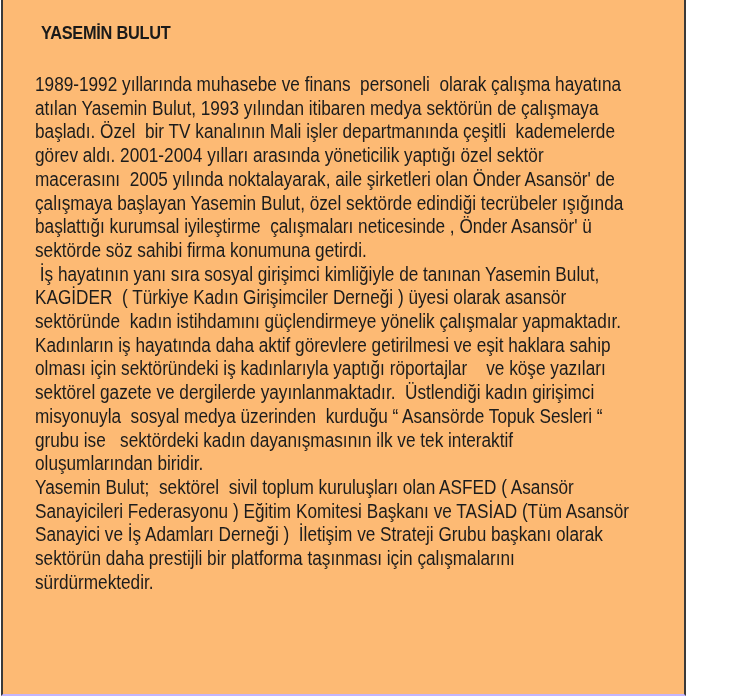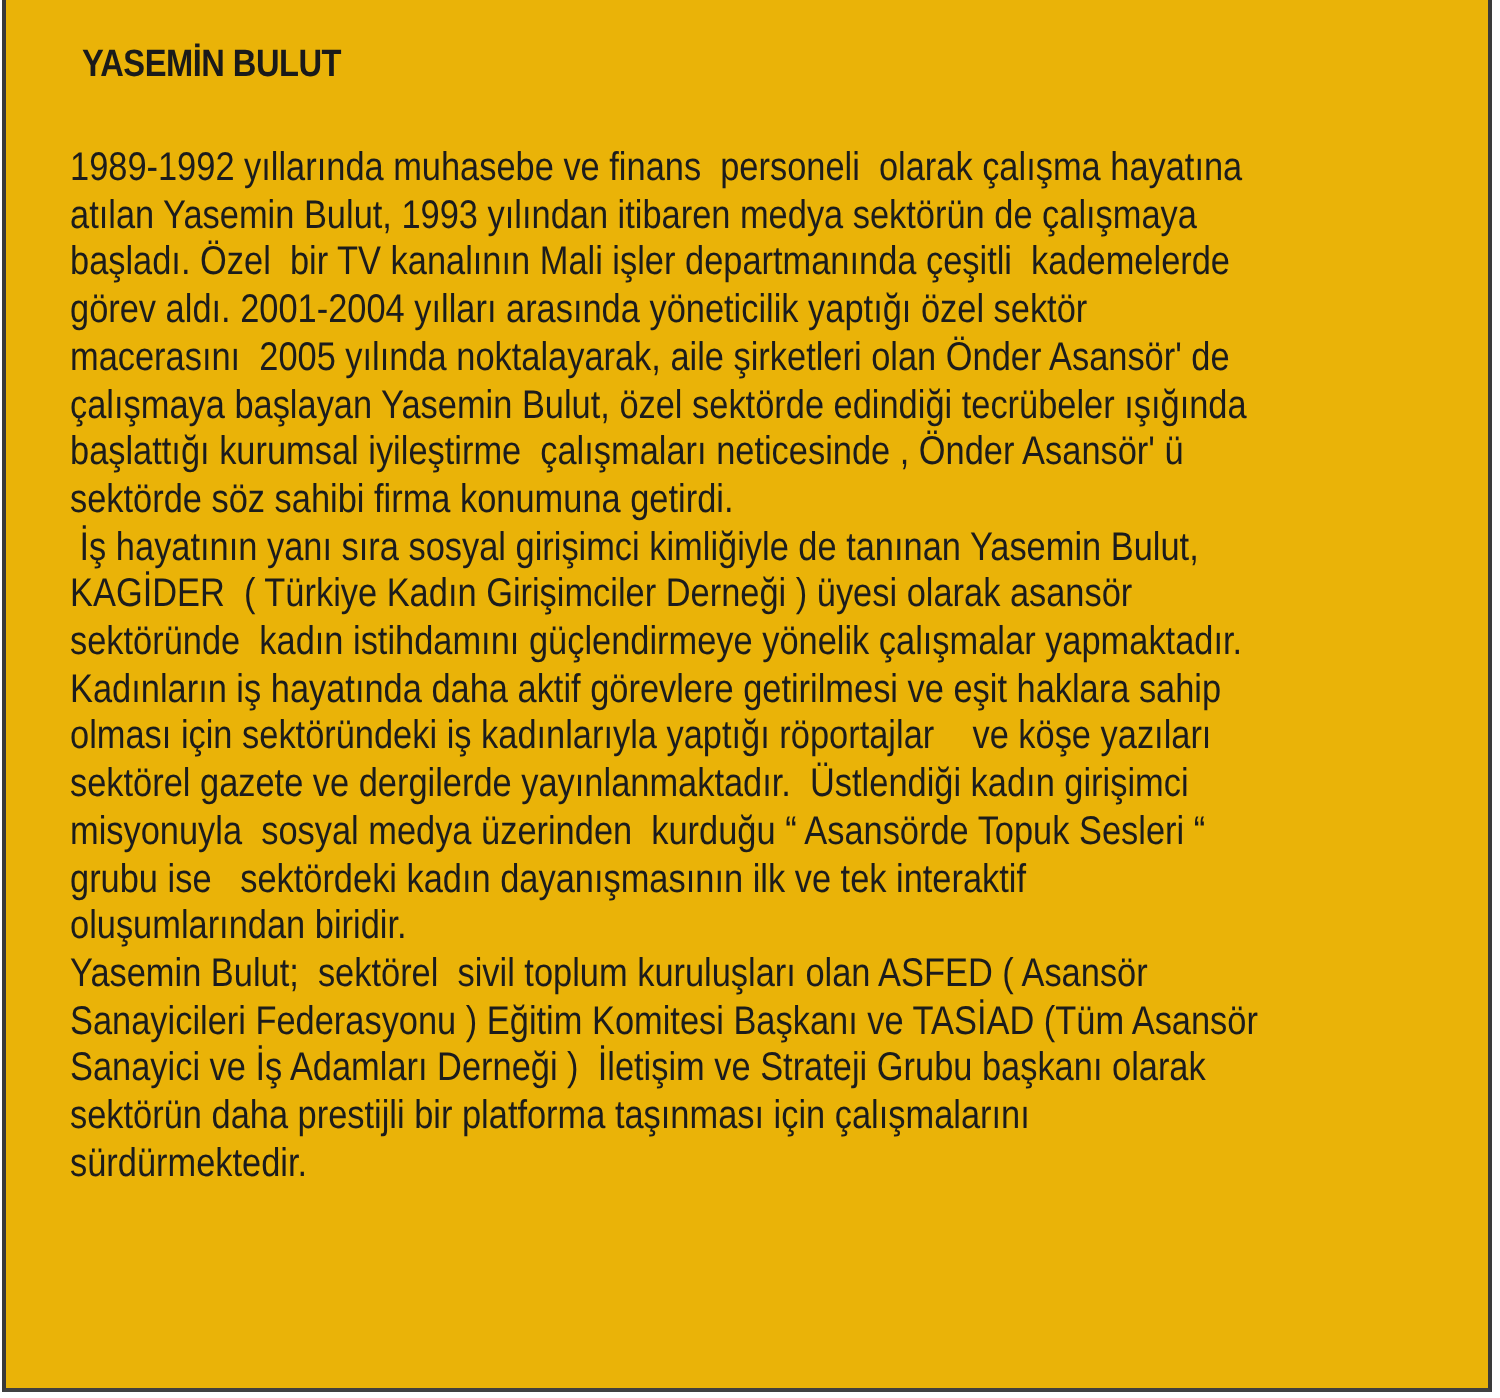--- a/index.html
+++ b/index.html
@@ -10,27 +10,27 @@
     body {
       width: 750px;
       height: 699px;
       position: relative;
       overflow: hidden;
     }
     .box {
       position: absolute;
       left: 1px;
       top: 0;
-      width: 745px;
+      width: 685px;
       height: 696px;
       border-left: 2px solid #3a3a3a;
       border-right: 2px solid #3a3a3a;
-      border-bottom: 2px solid #404040;
+      border-bottom: 2px solid #c4b5fd;
       box-sizing: border-box;
-      background: #eab308;
+      background: #fdba74;
     }
     .title {
       position: absolute;
       left: 38px;
       top: 22px;
       font-family: "Liberation Sans", sans-serif;
       font-weight: bold;
       font-size: 19px;
       color: #1a1a1a;
       letter-spacing: -0.3px;

